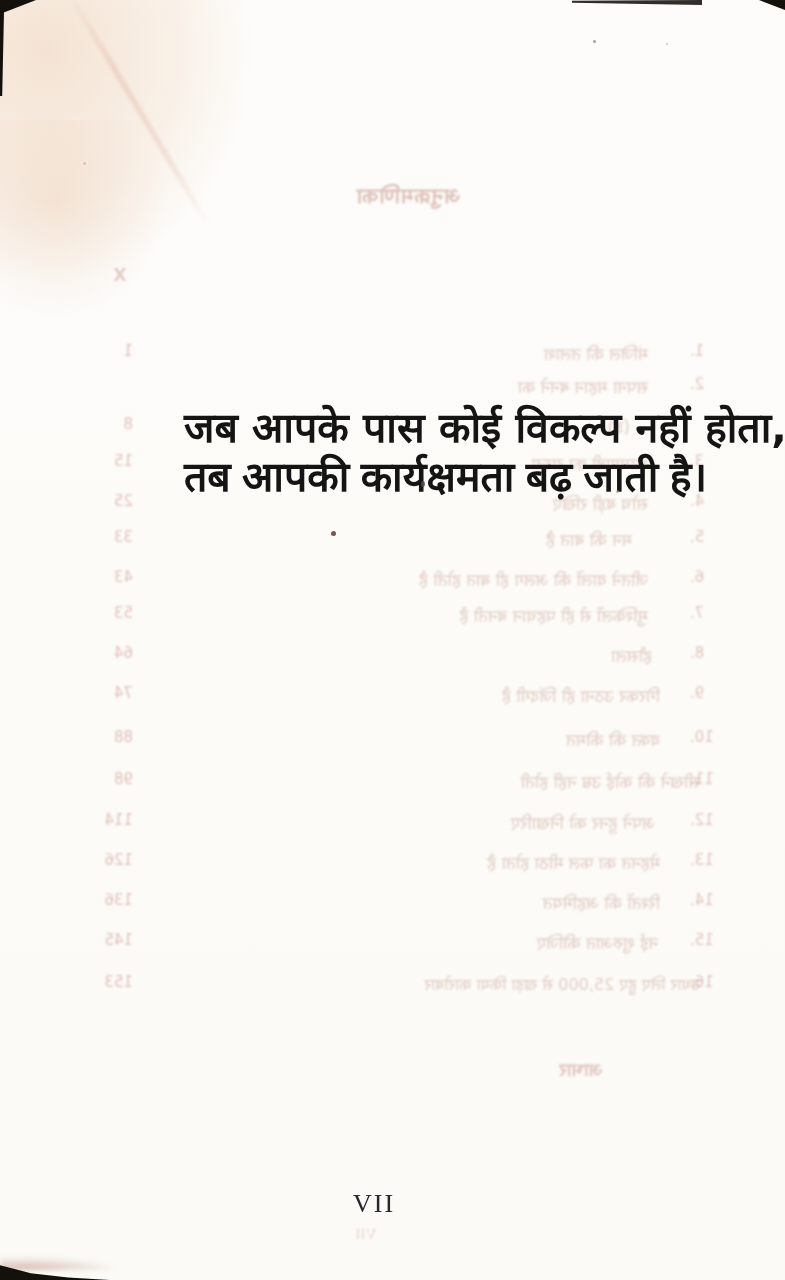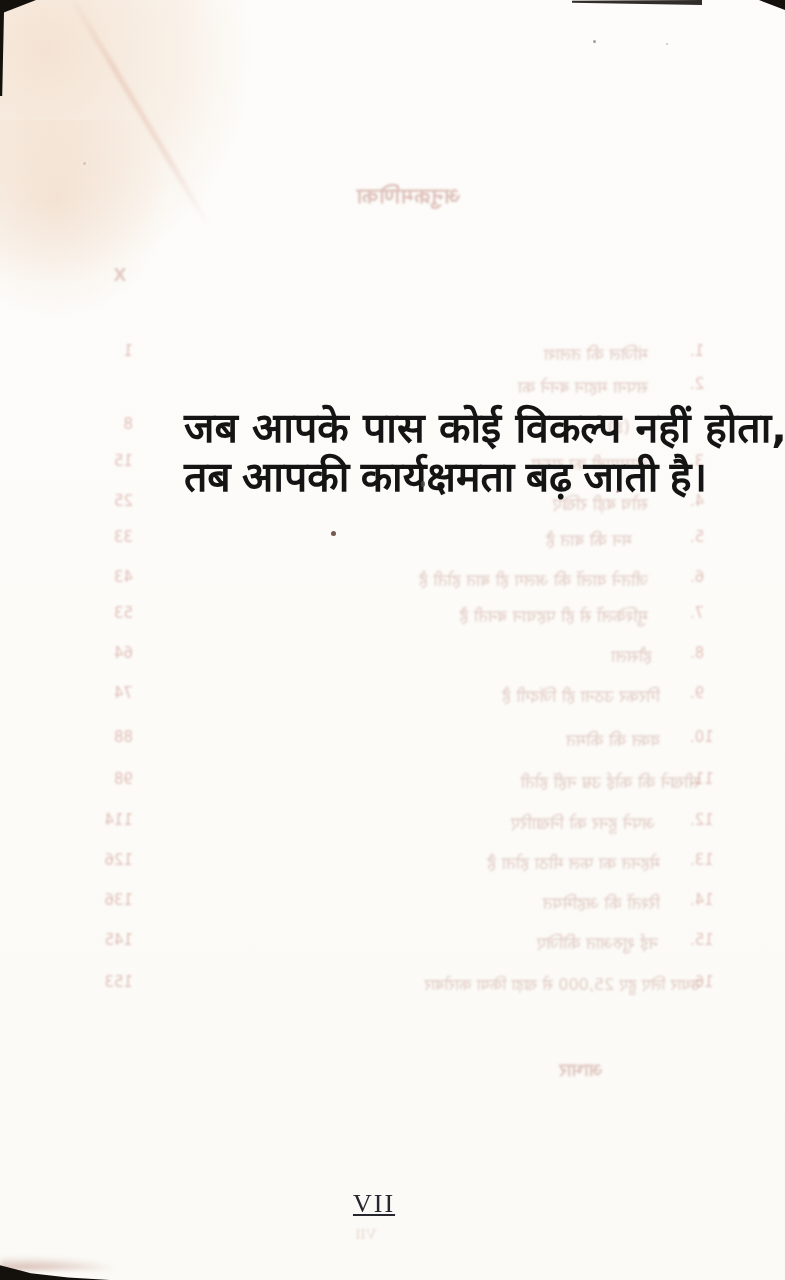--- a/index.html
+++ b/index.html
@@ -80,21 +80,20 @@
   .quote-line.l1{left:184px;top:398px;}
   .quote-line.l2{left:184px;top:447px;word-spacing:-3px;}
   .quote-attrib{
     position:absolute;left:460px;top:487px;white-space:nowrap;
     color:#141414;font-size:40px;font-weight:700;
   }
   .page-number{
     position:absolute;left:338px;top:1189px;width:72px;text-align:center;
     font-family:"Liberation Serif",serif;font-size:26px;letter-spacing:2px;
     color:#26262e;
-    text-decoration:underline;
   }
 </style>
 </head>
 <body>
 
 <div class="page">
 
   <div class="corner-shadow"></div>
   <div class="corner-shadow2"></div>
   <div class="crease"></div>

